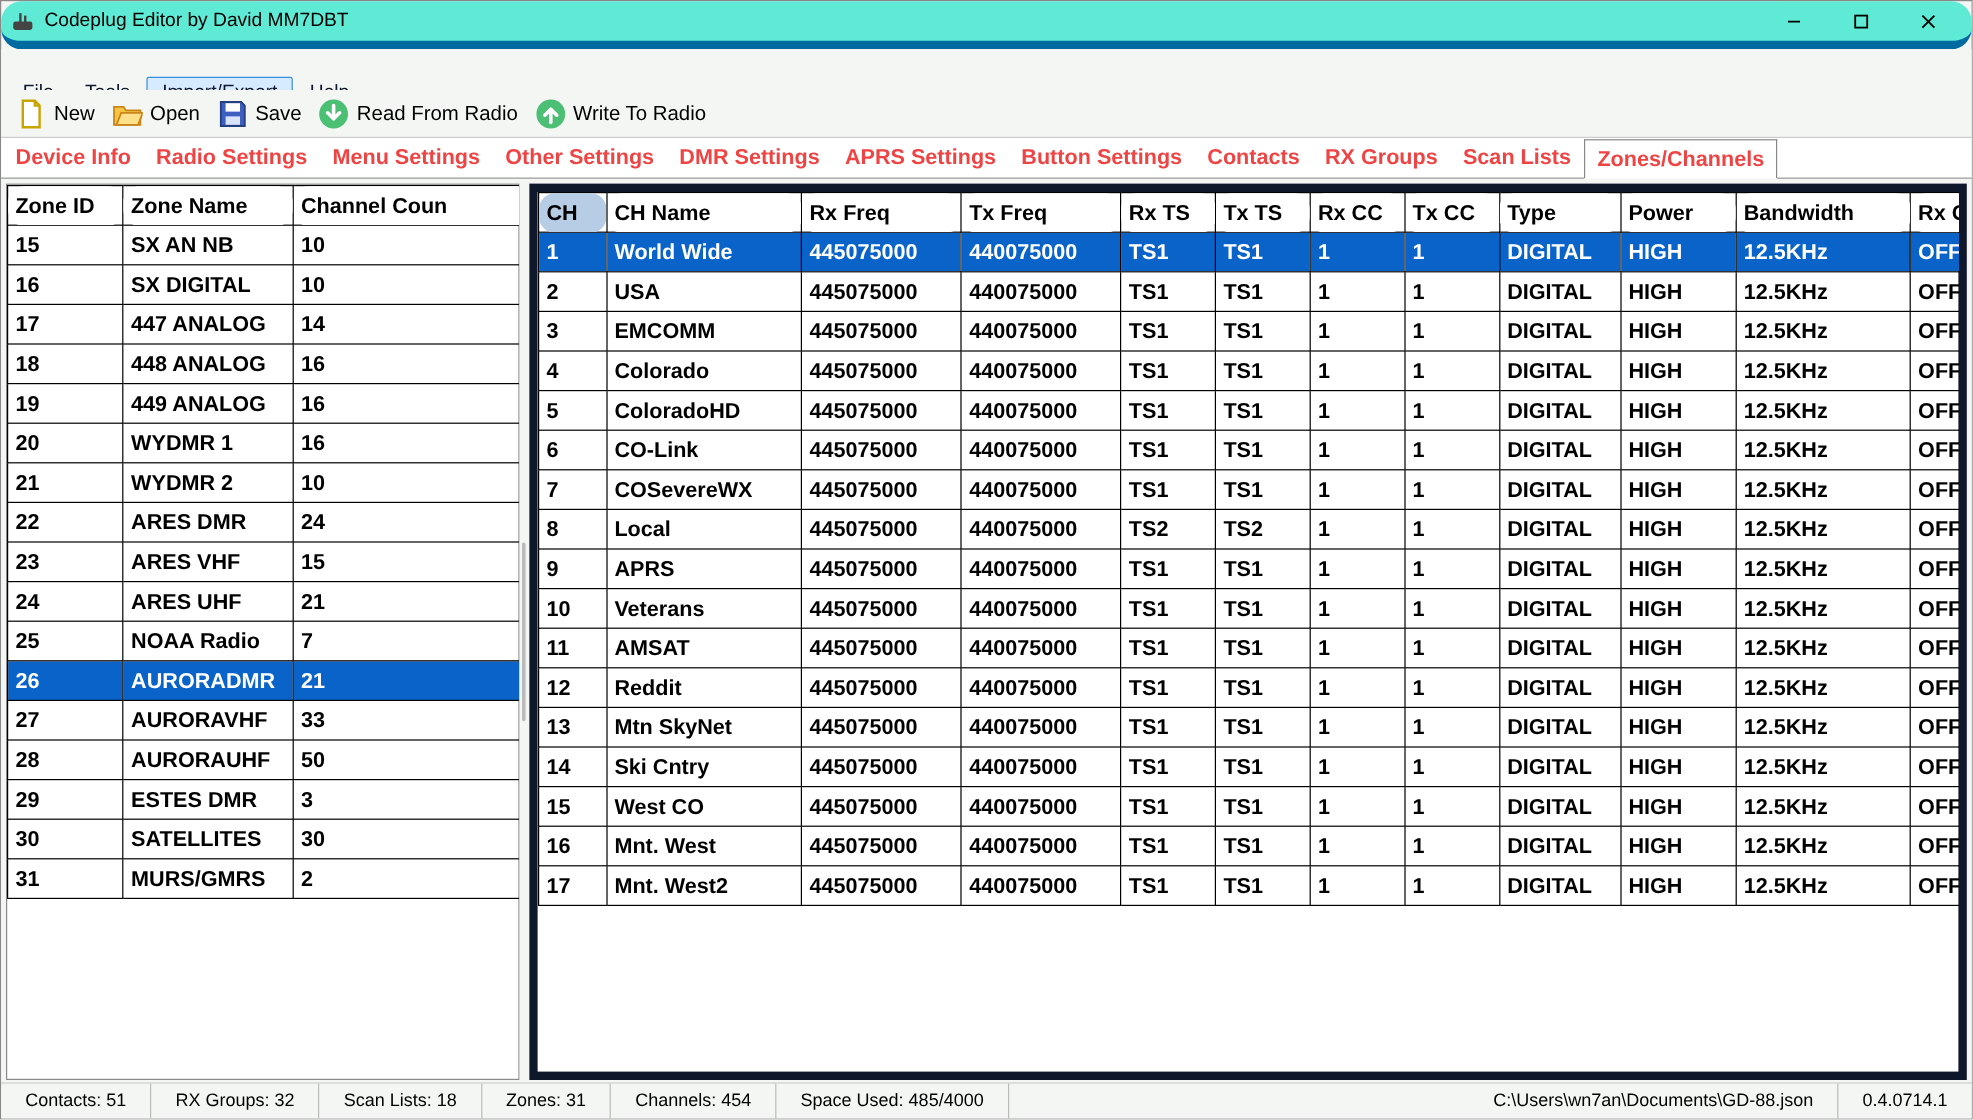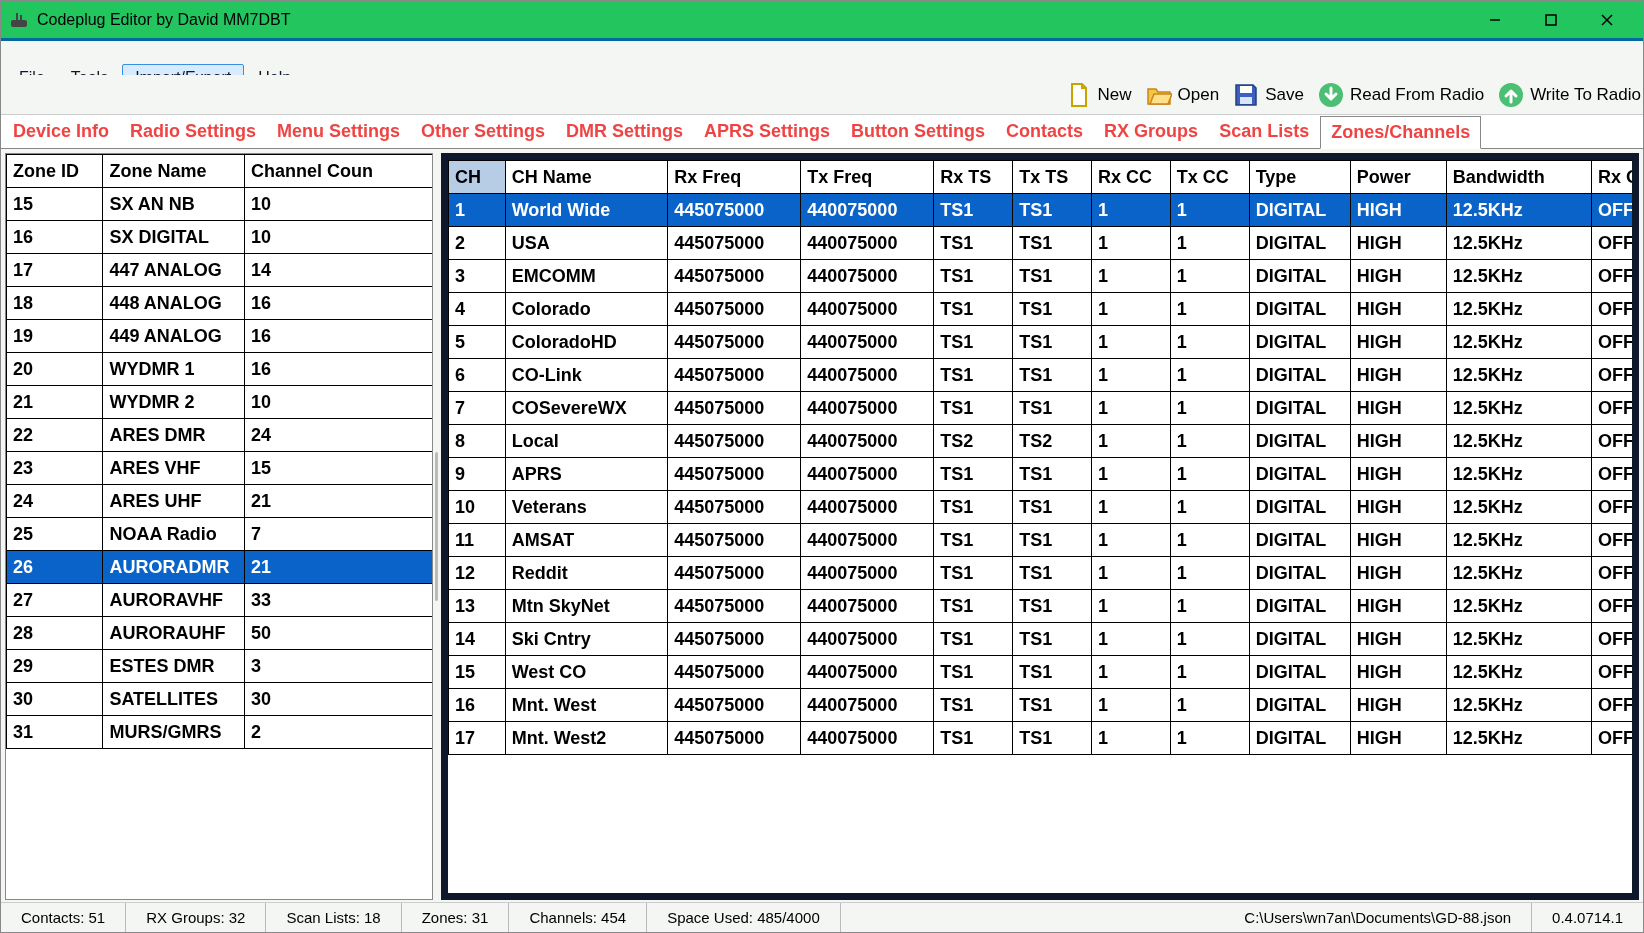--- a/index.html
+++ b/index.html
@@ -1,48 +1,48 @@
 <!DOCTYPE html>
 <html><head>
 <meta charset="utf-8">
 <style>
   * { box-sizing: border-box; margin: 0; padding: 0; }
   html, body { width: 100%; height: 100%; font-family: "Segoe UI", Arial, sans-serif; font-size: 15px; background: #f0f0f0; overflow: hidden; }
   .window { width: 1644px; height: 933px; background: #f4f6f4; display: flex; flex-direction: column; border: 1px solid #888; }
   
-  .titlebar { height: 40px; background: #22c55e; display: flex; align-items: center; padding: 0 8px; border-bottom: 3px solid #0369a1; }
+  .titlebar { height: 40px; background: #5eead4; display: flex; align-items: center; padding: 0 8px; border-bottom: 7px solid #0369a1; border-radius: 17px; }
   .titlebar .app-icon { width: 20px; height: 20px; margin-right: 8px; }
   .titlebar .title { flex: 1; font-size: 16px; color: #000; }
   .titlebar .win-controls { display: flex; gap: 0; }
   .titlebar .win-btn { width: 56px; height: 38px; display: flex; align-items: center; justify-content: center; }
   .titlebar .win-btn svg { width: 14px; height: 14px; }
   
   .menubar { height: 34px; background: #f4f6f4; display: flex; align-items: center; padding: 0 6px; gap: 2px; }
   .menubar .menu-item { padding: 4px 12px; font-size: 16px; color: #0f172a; border-radius: 2px; margin-top: 40px; }
   .menubar .menu-item.highlight { border: 1px solid #3b8de0; background: #d6ebff; }
   
-  .toolbar { height: 40px; background: #f4f6f4; display: flex; align-items: center; padding: 0 2px; gap: 14px; border-bottom: 1px solid #ccc; justify-content: flex-end; }
+  .toolbar { height: 40px; background: #f4f6f4; display: flex; align-items: center; padding: 0 12px; gap: 14px; border-bottom: 1px solid #ccc; }
   .toolbar .tool-btn { display: flex; align-items: center; gap: 6px; font-size: 17px; cursor: pointer; }
   .toolbar .tool-btn .icon { width: 26px; height: 26px; }
   
   .tabs { height: 34px; background: #fff; display: flex; align-items: stretch; border-bottom: 1px solid #888; padding: 0 2px; }
   .tabs .tab { padding: 5px 10px; font-size: 18px; font-weight: 600; color: #ef4444; border-right: 1px solid transparent; display: flex; align-items: center; }
   .tabs .tab.active { border: 1px solid #888; border-bottom: 1px solid #fff; background: #fff; position: relative; top: 1px; }
   
   .content { flex: 1; display: flex; background: #f4f6f4; padding: 4px 4px 2px 4px; gap: 0; overflow: hidden; }
   .zone-panel { width: 428px; background: #fff; border: 1px solid #888; display: flex; flex-direction: column; overflow: hidden; }
   .splitter { width: 8px; background: #f4f6f4; cursor: ew-resize; position: relative; }
   .splitter::after { content: ""; position: absolute; left: 2px; top: 40%; bottom: 40%; width: 3px; background: #bbb; border-radius: 2px; }
   .channel-panel { flex: 1; background: #fff; border: 7px solid #0f172a; display: flex; flex-direction: column; overflow: hidden; }
   
   .table-wrap { flex: 1; overflow: auto; }
   .table-wrap.no-vscroll { overflow-y: hidden; overflow-x: scroll; }
   table { border-collapse: collapse; width: 100%; table-layout: fixed; }
   th, td { border: 1px solid #000; padding: 4px 6px; text-align: left; font-size: 18px; font-weight: 600; color: #000; white-space: nowrap; overflow: hidden; height: 33px; }
-  th { background: #fff; position: sticky; top: 0; }
+  th { background: #fff; position: sticky; top: 0; border-radius: 13px; }
   tr.selected td { background: #0a63c9; color: #fff; }
   th.ch-col { background: #b7cde6; }
   
   .zone-panel col.c1 { width: 94px; }
   .zone-panel col.c2 { width: 138px; }
   .zone-panel col.c3 { width: 196px; }
   
   .channel-panel col.ch1 { width: 46px; }
   .channel-panel col.ch2 { width: 132px; }
   .channel-panel col.ch3 { width: 108px; }

